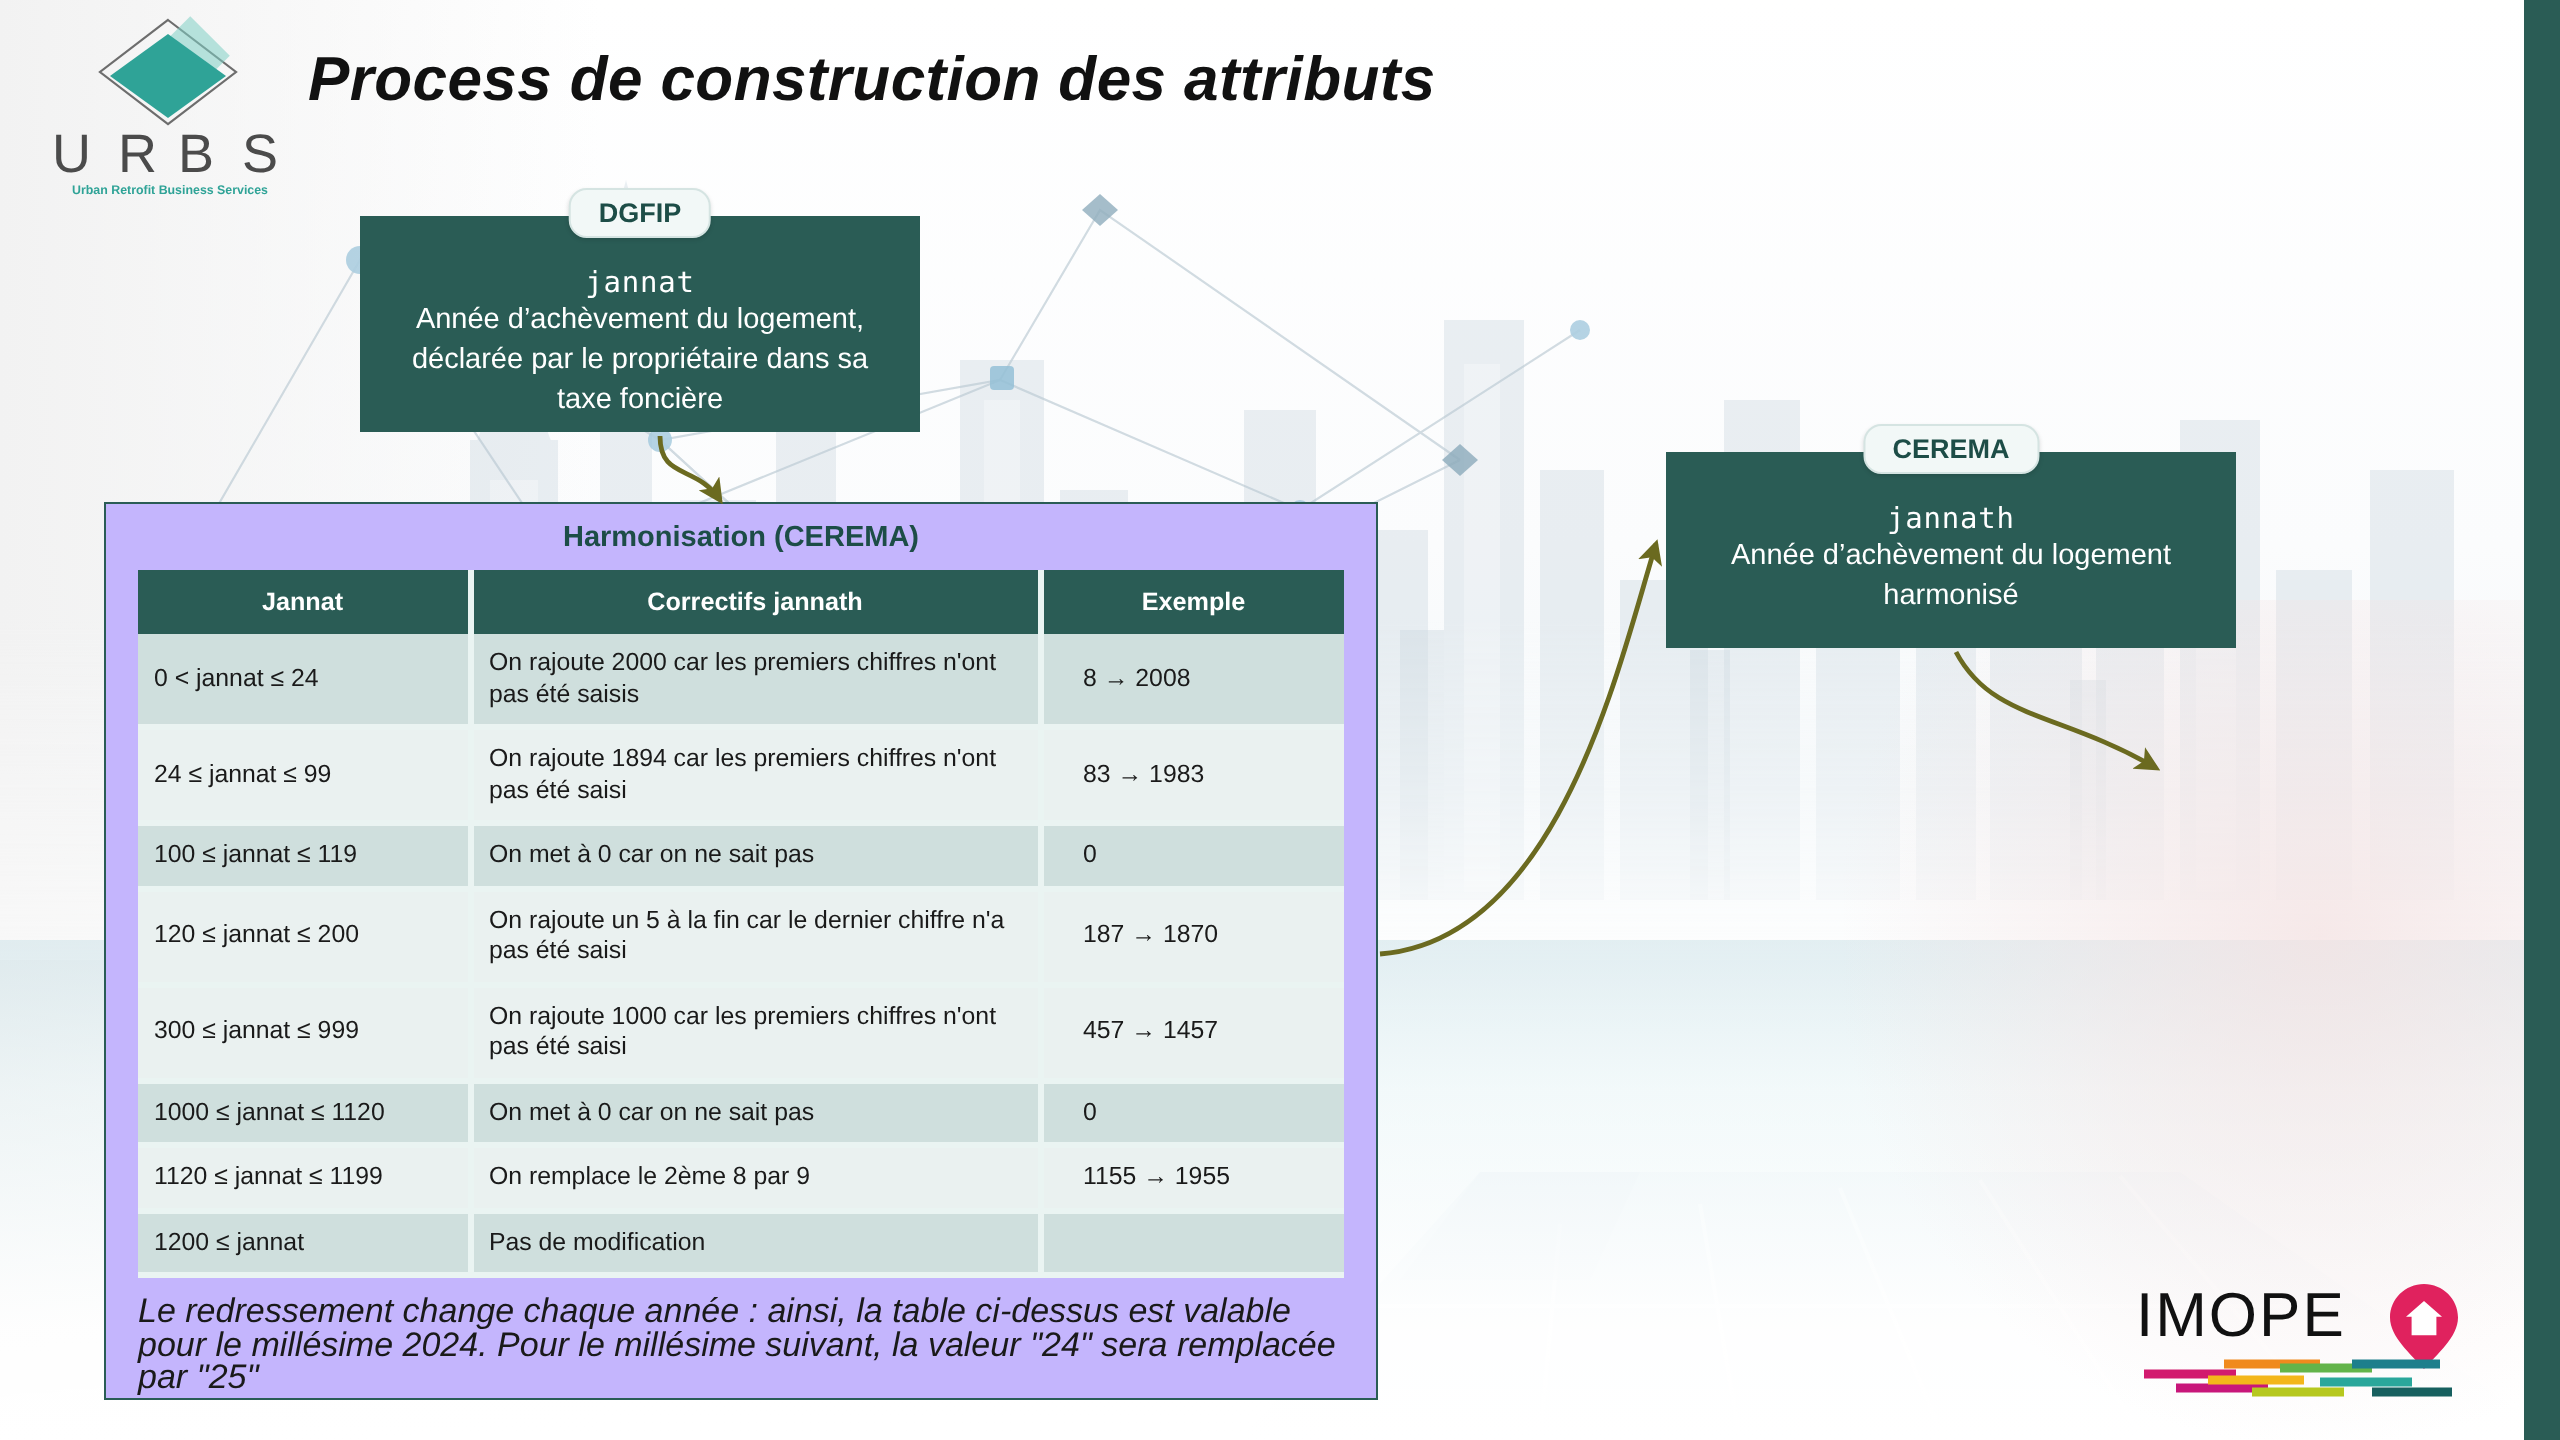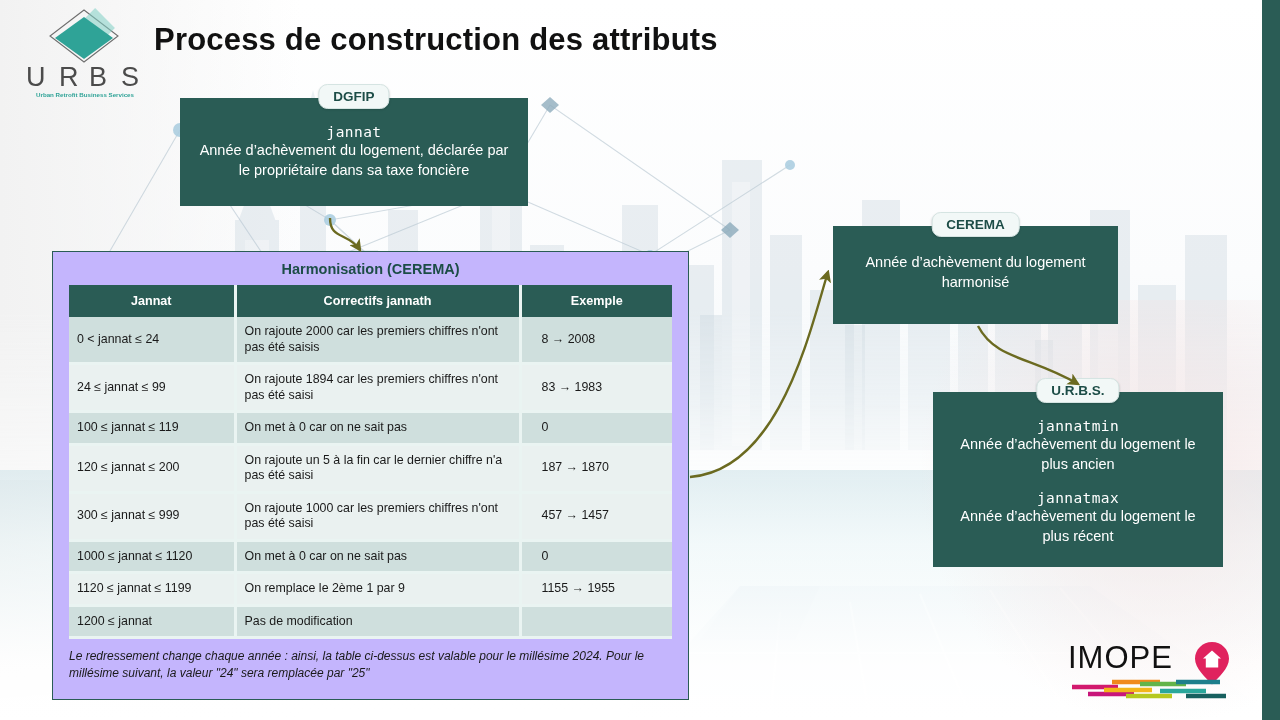--- a/index.html
+++ b/index.html
@@ -35,36 +35,37 @@
   .rightbar{
     position:absolute;right:0;top:0;width:18px;height:720px;background:#2a5c55;
   }
 
   
   .logo-urbs{position:absolute;left:14px;top:4px;width:140px;height:96px;}
   .page-title{
     position:absolute;left:154px;top:22px;
     font-size:31px;font-weight:bold;color:#111111;letter-spacing:.2px;
     white-space:nowrap;
+    font-style:italic;
   }
 
   
   .card{position:absolute;background:#2a5c55;color:#ffffff;}
   .card .chip{
     position:absolute;top:-14px;left:50%;transform:translateX(-50%);
     background:#f2f8f7;color:#1d4d47;border:1px solid #d5e4e2;border-radius:9px;
     font-size:13.5px;font-weight:bold;padding:4px 14px;white-space:nowrap;
     box-shadow:0 1px 2px rgba(0,0,0,.12);
   }
   .card .body{padding:26px 14px 12px;text-align:center;}
   .mono{font-family:"DejaVu Sans Mono","Liberation Mono",monospace;font-size:14.5px;letter-spacing:.4px;}
   .desc{font-size:14.5px;line-height:20px;}
   .gap{height:16px;}
 
-  #card-dgfip{left:180px;top:98px;width:348px;height:108px;}
+  #card-dgfip{left:180px;top:108px;width:280px;height:108px;}
   #card-cerema{left:833px;top:226px;width:285px;height:98px;}
   #card-urbs{left:933px;top:392px;width:290px;height:175px;}
   #card-urbs .body{padding-top:26px;}
 
   
   .panel{
     position:absolute;left:52px;top:251px;width:637px;height:449px;
     background:#c4b5fd;border:1px solid #2a5c55;box-sizing:border-box;
   }
   .panel-title{
@@ -84,21 +85,21 @@
     padding:7px 8px;vertical-align:middle;line-height:15.5px;
     border-right:3px solid #eaf4f2;border-bottom:3px solid #eaf4f2;
   }
   table.harm td:last-child{border-right:none;padding-left:20px;}
   table.harm tr.odd td{background:#cfdfdd;}
   table.harm tr.even td{background:#eaf1f0;}
   .col-a{width:166px;}
   .col-b{width:285px;}
   .col-c{width:152px;}
   .footnote{
-    width:603px;margin:9px auto 0;font-style:italic;font-size:12px;
+    width:603px;margin:9px auto 0;font-style:italic;font-size:17px;
     line-height:16.5px;color:#1a1a1a;
   }
 
   
   .arrows{position:absolute;inset:0;width:1280px;height:720px;pointer-events:none;}
 
   
   .logo-imope{position:absolute;left:1068px;top:638px;width:175px;height:64px;}
 </style>
 </head>
@@ -226,34 +227,25 @@
     <div class="chip">DGFIP</div>
     <div class="body">
       <div class="mono">jannat</div>
       <div class="desc">Année d’achèvement du logement, déclarée par le propriétaire dans sa taxe foncière</div>
     </div>
   </div>
 
   <div class="card" id="card-cerema">
     <div class="chip">CEREMA</div>
     <div class="body">
+      <div class="mono">jannath</div>
       <div class="desc">Année d’achèvement du logement harmonisé</div>
     </div>
   </div>
 
-  <div class="card" id="card-urbs">
-    <div class="chip">U.R.B.S.</div>
-    <div class="body">
-      <div class="mono">jannatmin</div>
-      <div class="desc">Année d’achèvement du logement le plus ancien</div>
-      <div class="gap"></div>
-      <div class="mono">jannatmax</div>
-      <div class="desc">Année d’achèvement du logement le plus récent</div>
-    </div>
-  </div>
 
   <div class="panel">
     <div class="panel-title">Harmonisation (CEREMA)</div>
     <table class="harm">
       <colgroup>
         <col class="col-a">
           <col class="col-b">
           <col class="col-c">
       </colgroup>
       <thead>
@@ -289,21 +281,21 @@
             <td>On rajoute 1000 car les premiers chiffres n'ont pas été saisi</td>
             <td>457 → 1457</td>
           </tr>
           <tr class="odd">
             <td>1000 ≤ jannat ≤ 1120</td>
             <td>On met à 0 car on ne sait pas</td>
             <td>0</td>
           </tr>
           <tr class="even">
             <td>1120 ≤ jannat ≤ 1199</td>
-            <td>On remplace le 2ème 1 par 9</td>
+            <td>On remplace le 2ème 8 par 9</td>
             <td>1155 → 1955</td>
           </tr>
           <tr class="odd">
             <td>1200 ≤ jannat</td>
             <td>Pas de modification</td>
             <td></td>
           </tr>
         </tbody>
     </table>
     <div class="footnote">Le redressement change chaque année : ainsi, la table ci-dessus est valable pour le millésime 2024. Pour le millésime suivant, la valeur "24" sera remplacée par "25"</div>

